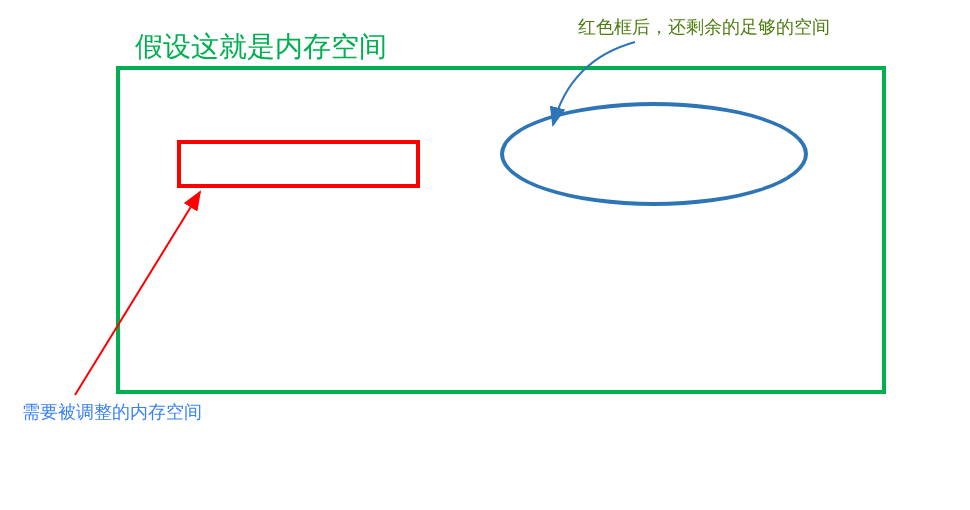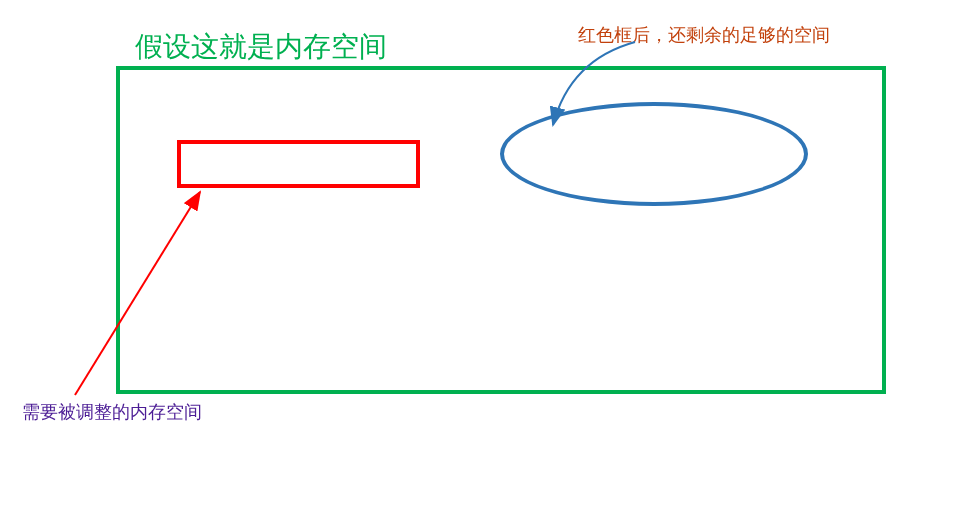--- a/index.html
+++ b/index.html
@@ -39,29 +39,28 @@
       top: 102px;
       width: 308px;
       height: 104px;
       border: 4px solid #2E75B6;
       border-radius: 50%;
     }
     .blue-label {
       position: absolute;
       left: 578px;
       top: 15px;
-      color: #c2410c;
+      color: #4d7c0f;
       font-size: 18px;
-      margin-top: 8px;
     }
     .red-label {
       position: absolute;
       left: 22px;
       top: 400px;
-      color: #4c1d95;
+      color: #3b82f6;
       font-size: 18px;
     }
     .arrow-svg {
       position: absolute;
       left: 0;
       top: 0;
       pointer-events: none;
     }
   </style>
 </head>

